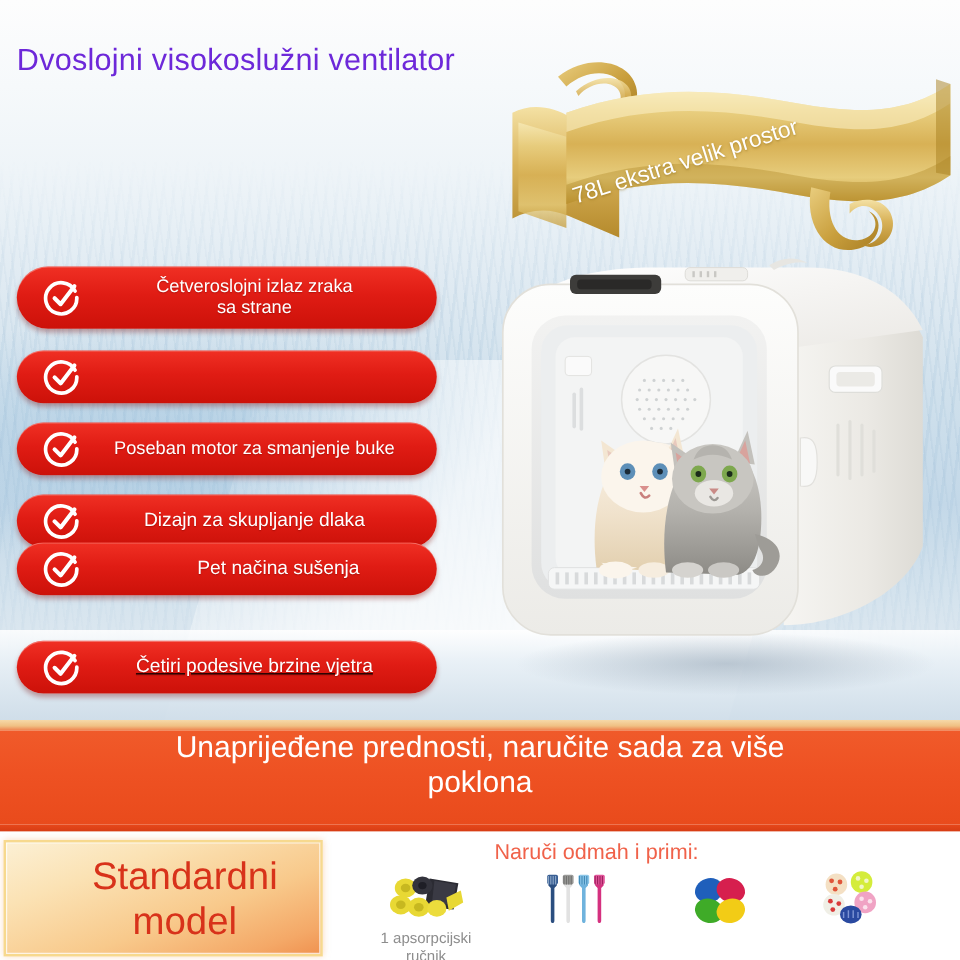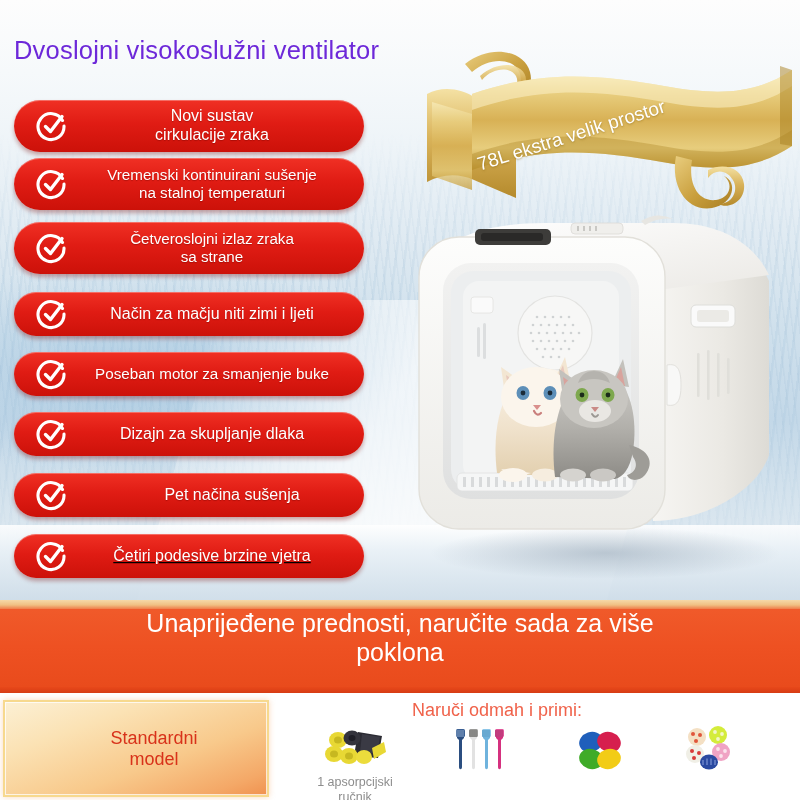--- a/index.html
+++ b/index.html
@@ -62,21 +62,21 @@
     padding-left:62px; padding-right:16px;
     text-align:center;
     color:#ffffff; font-size:16px; line-height:1.18;
     text-shadow:0 1px 1px rgba(120,5,0,.45);
   }
   .pill .ptxt.small { font-size:15.2px; }
 
   
   #pill0 { top:100px; } #pill1 { top:158px; } #pill2 { top:222px; }
   #pill3 { top:292px; } #pill4 { top:352px; } #pill5 { top:412px; }
-  #pill6 { top:473px;padding-left:40px; } #pill7 { top:534px;text-decoration:underline; }
+  #pill6 { top:452px;padding-left:40px; } #pill7 { top:534px;text-decoration:underline; }
 
   
   .ribbon { position:absolute; left:420px; top:28px; width:380px; height:200px; }
   .ribbon-text {
     position:absolute; left:58px; top:126px;
     transform:rotate(-17.5deg); transform-origin:left center;
     color:#ffffff; font-size:19px; white-space:nowrap;
     text-shadow:0 1px 2px rgba(140,105,20,.55);
   }
 
@@ -96,21 +96,21 @@
 
   
   .bottom { position:absolute; left:0; top:693px; width:800px; height:107px; background:#fff; }
   .model-card {
     position:absolute; left:3px; top:700px; width:266px; height:97px;
     background:linear-gradient(160deg,#fcf0d4 0%, #fbe2b4 28%, #f8c98b 62%, #f4a867 88%, #f09250 100%);
     border:2px solid #f7d98e;
     box-shadow:inset 0 0 0 1px rgba(255,255,255,.75), 0 0 6px rgba(240,150,70,.35);
     display:flex; align-items:center; justify-content:center;
   }
-  .model-txt { color:#d8321a; font-size:18px; line-height:1.15; text-align:center;margin-left:36px; }
+  .model-txt { color:#d8321a; font-size:32px; line-height:1.15; text-align:center;margin-left:36px; }
 
   .gifts-title { position:absolute; left:412px; top:700px; width:330px;
     color:#f0624a; font-size:18px; }
 
   .gift { position:absolute; width:110px; text-align:center; }
   .gift .art { height:52px; display:flex; align-items:center; justify-content:center; }
   .gift .cap { color:#8d8d8d; font-size:12.5px; line-height:1.2; margin-top:1px; }
   #gift0 { left:300px; top:722px; }
   #gift1 { left:425px; top:724px; }
   #gift2 { left:545px; top:724px; }
@@ -339,59 +339,38 @@
       <g fill="#c9c8c4">
         <rect x="172" y="21" width="2" height="5"></rect>
           <rect x="178" y="21" width="2" height="5"></rect>
         <rect x="184" y="21" width="2" height="5"></rect>
           <rect x="190" y="21" width="2" height="5"></rect>
       </g>
       <path d="M236 16 q16 -10 32 -2 q-14 -2 -28 6 Z" fill="#e7e6e2"></path>
     </svg>
   </div>
 
-  <div class="pill h2" id="pill0">
-    <svg class="chk" viewBox="0 0 32 32">
-      <path d="M26.5 10.5 A13 13 0 1 0 28 16" fill="none" stroke="#fff" stroke-width="3.1" stroke-linecap="round"></path>
-      <path d="M9.5 16.5 L14.5 21.5 L26 6.5" fill="none" stroke="#fff" stroke-width="3.4" stroke-linecap="round" stroke-linejoin="round"></path>
-    </svg>
-    <div class="ptxt">
-      <div>Novi sustav</div>
-      <div>cirkulacije zraka</div>
-    </div>
-  </div>
-
-  <div class="pill h2" id="pill1">
-    <svg class="chk" viewBox="0 0 32 32">
-      <path d="M26.5 10.5 A13 13 0 1 0 28 16" fill="none" stroke="#fff" stroke-width="3.1" stroke-linecap="round"></path>
-      <path d="M9.5 16.5 L14.5 21.5 L26 6.5" fill="none" stroke="#fff" stroke-width="3.4" stroke-linecap="round" stroke-linejoin="round"></path>
-    </svg>
-    <div class="ptxt small">
-      <div>Vremenski kontinuirani sušenje</div>
-      <div>na stalnoj temperaturi</div>
-    </div>
-  </div>
+
 
   <div class="pill h2" id="pill2">
     <svg class="chk" viewBox="0 0 32 32">
       <path d="M26.5 10.5 A13 13 0 1 0 28 16" fill="none" stroke="#fff" stroke-width="3.1" stroke-linecap="round"></path>
       <path d="M9.5 16.5 L14.5 21.5 L26 6.5" fill="none" stroke="#fff" stroke-width="3.4" stroke-linecap="round" stroke-linejoin="round"></path>
     </svg>
     <div class="ptxt small">
       <div>Četveroslojni izlaz zraka</div>
       <div>sa strane</div>
     </div>
   </div>
 
   <div class="pill h1" id="pill3">
     <svg class="chk" viewBox="0 0 32 32">
       <path d="M26.5 10.5 A13 13 0 1 0 28 16" fill="none" stroke="#fff" stroke-width="3.1" stroke-linecap="round"></path>
       <path d="M9.5 16.5 L14.5 21.5 L26 6.5" fill="none" stroke="#fff" stroke-width="3.4" stroke-linecap="round" stroke-linejoin="round"></path>
     </svg>
-    <div class="ptxt">Način za mačju niti zimi i ljeti</div>
   </div>
 
   <div class="pill h1" id="pill4">
     <svg class="chk" viewBox="0 0 32 32">
       <path d="M26.5 10.5 A13 13 0 1 0 28 16" fill="none" stroke="#fff" stroke-width="3.1" stroke-linecap="round"></path>
       <path d="M9.5 16.5 L14.5 21.5 L26 6.5" fill="none" stroke="#fff" stroke-width="3.4" stroke-linecap="round" stroke-linejoin="round"></path>
     </svg>
     <div class="ptxt small">Poseban motor za smanjenje buke</div>
   </div>
 

